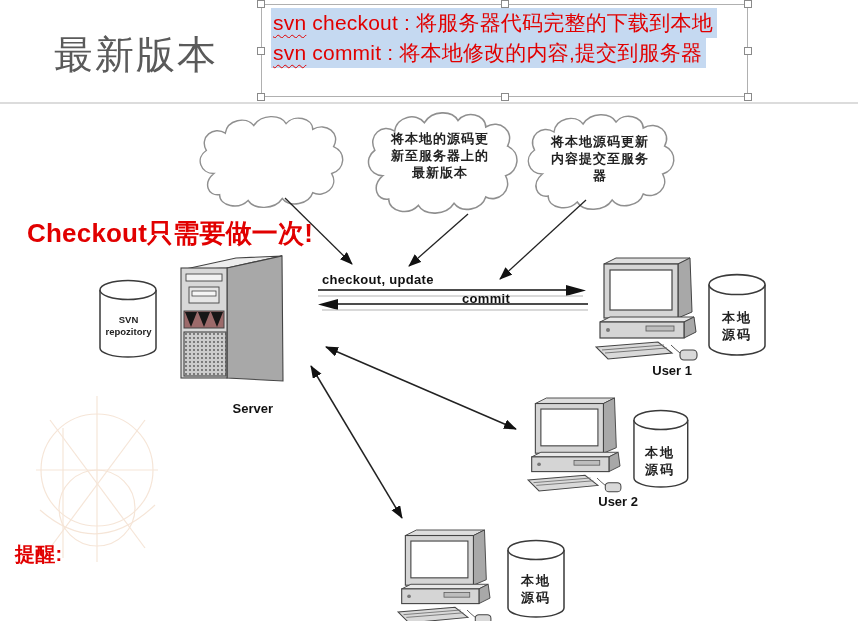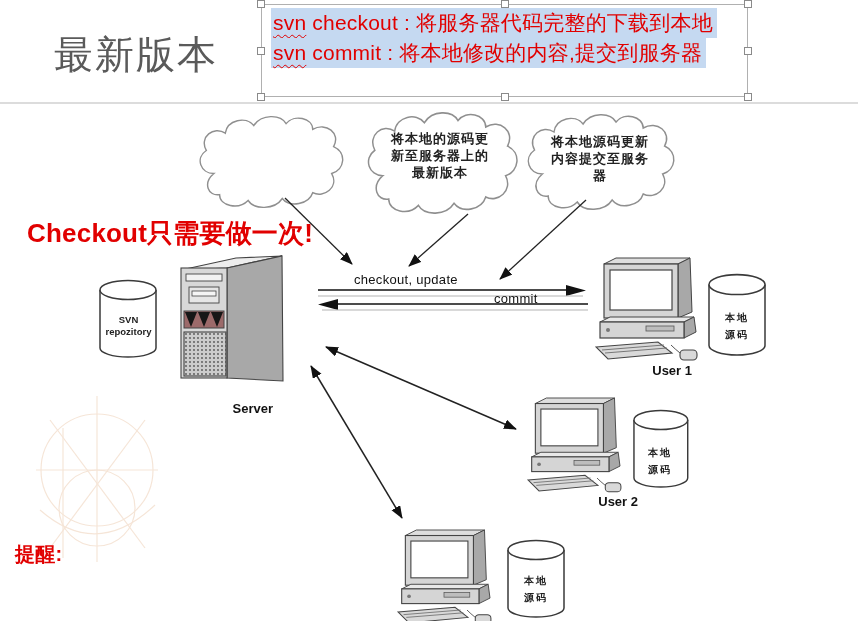--- a/index.html
+++ b/index.html
@@ -19,23 +19,23 @@
                 font-weight:400;padding:0 4px 0 2px;letter-spacing:0.2px;}
   #note-box .kw{text-decoration:underline;text-decoration-style:wavy;
                 text-decoration-color:#e10000;text-decoration-thickness:1px;text-underline-offset:4px;}
   .handle{position:absolute;width:8px;height:8px;background:#fff;border:1px solid #8a8a8a;box-sizing:border-box;}
   .h-tl{left:-5px;top:-5px;} .h-tm{left:50%;margin-left:-4px;top:-5px;} .h-tr{right:-5px;top:-5px;}
   .h-ml{left:-5px;top:50%;margin-top:-4px;} .h-mr{right:-5px;top:50%;margin-top:-4px;}
   .h-bl{left:-5px;bottom:-5px;} .h-bm{left:50%;margin-left:-4px;bottom:-5px;} .h-br{right:-5px;bottom:-5px;}
   
   .cloud-text{white-space:pre-line;text-align:center;font-size:13px;font-weight:bold;
               line-height:17px;color:#222;letter-spacing:1px;}
-  .arrow-label{font-size:13px;font-weight:normal;color:#111;white-space:nowrap;letter-spacing:0.3px;margin-left:32px;}
+  .arrow-label{font-size:13px;font-weight:bold;color:#111;white-space:nowrap;letter-spacing:0.3px;}
   .node-label{font-size:13px;font-weight:bold;color:#111;text-align:right;}
-  .db-label{white-space:pre-line;text-align:center;font-size:10px;font-weight:bold;
+  .db-label{white-space:pre-line;text-align:center;font-size:13px;font-weight:bold;
             line-height:17px;color:#222;letter-spacing:2px;}
   #repo-label{font-size:9.5px;font-weight:bold;line-height:12px;letter-spacing:0;
               white-space:pre-line;text-align:center;color:#222;}
   
   .red-callout{color:#e10000;font-size:26px;font-weight:600;white-space:pre;letter-spacing:0.2px;}
   #reminder{left:15px;top:489px;line-height:26px;font-size:20px;}
   #checkout-once{left:27px;top:216px;}
   #diagram-svg{left:0;top:0;}
 </style>
 </head>

